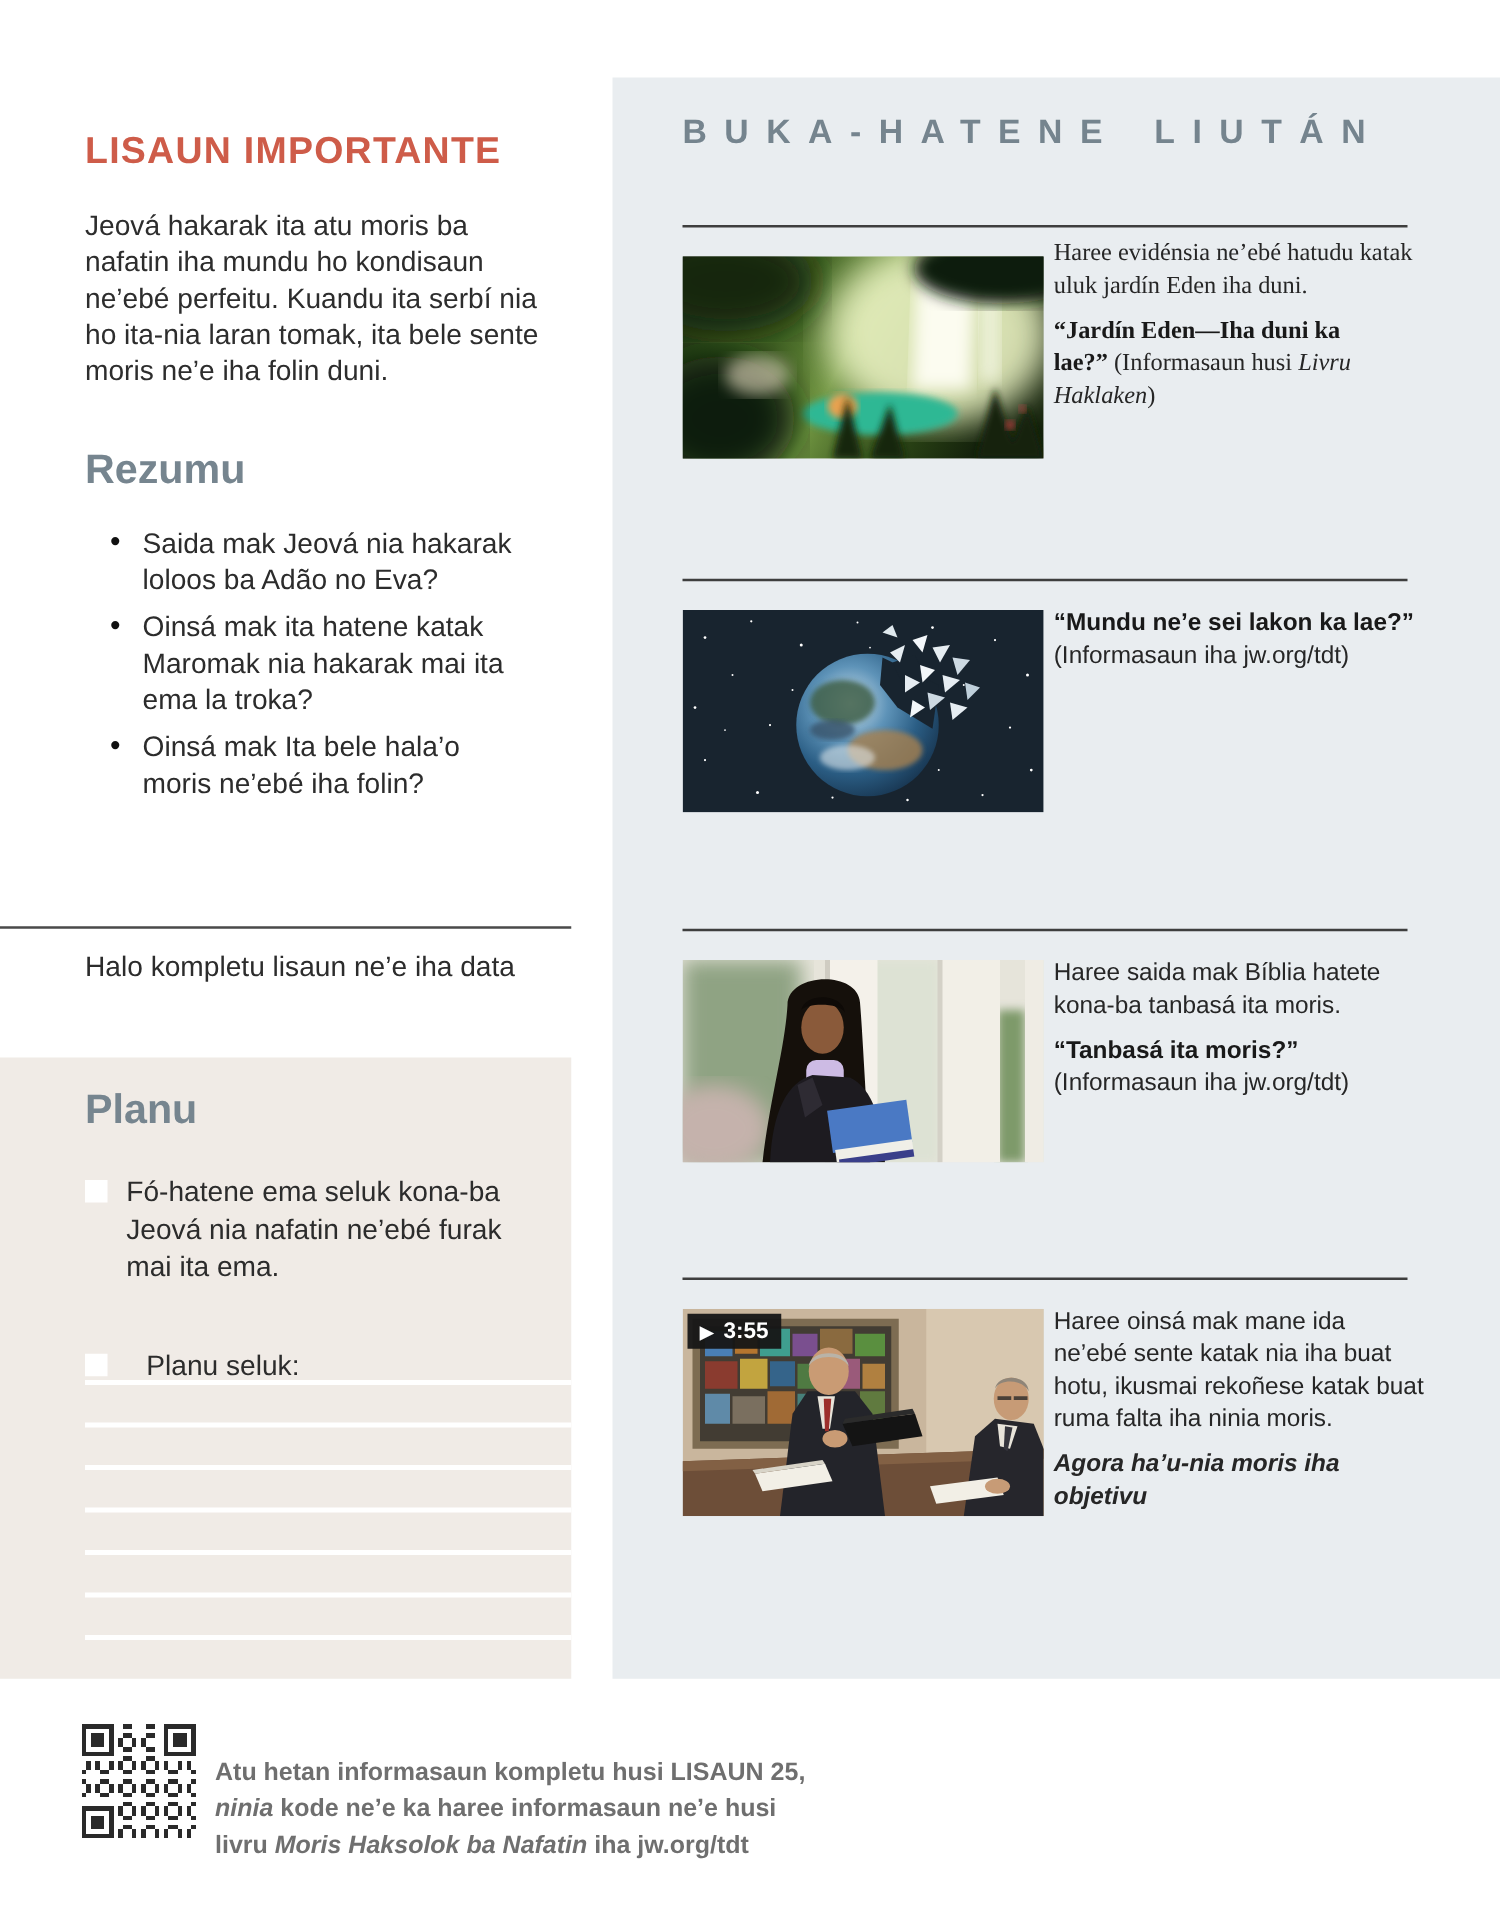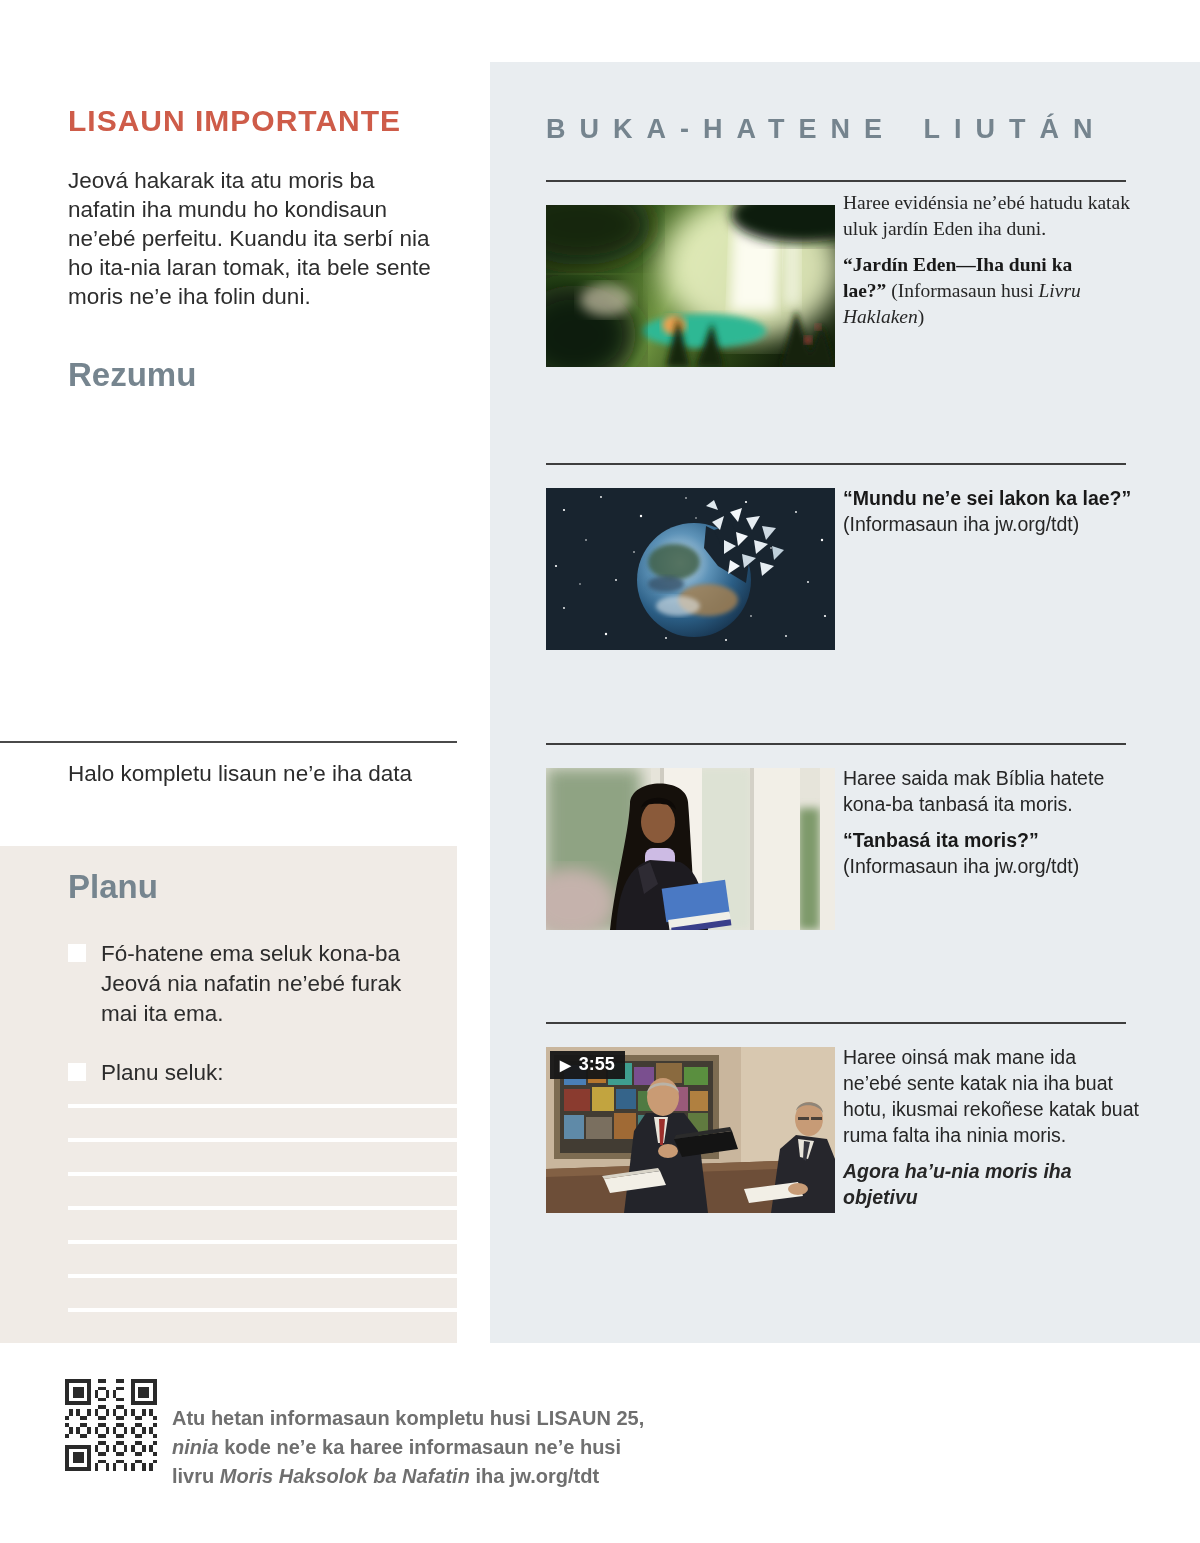--- a/index.html
+++ b/index.html
@@ -18,26 +18,26 @@
                   font-size:22.5px;line-height:29px;}
   .rezumu-list li::before{content:"•";position:absolute;left:0;top:-1px;font-size:24px;color:#111;}
   .hr-left{position:absolute;left:0;top:741px;width:457px;height:2px;background:#4a4a4a;}
   .date-line{position:absolute;left:68px;top:761px;margin:0;font-size:22.5px;}
 
   .planu-box{position:absolute;left:0;top:846px;width:457px;height:497px;background:#f0ebe6;}
   .planu-h{position:absolute;left:68px;top:22px;}
   .check-item{position:absolute;left:68px;width:360px;}
   .check-item .checkbox{position:absolute;left:0;top:5px;width:18px;height:18px;background:#ffffff;}
   .check-item p{margin:0 0 0 33px;font-size:22.5px;line-height:30px;}
-  .ci1{top:93px;} .ci2{top:212px;}
+  .ci1{top:93px;} .ci2{top:232px;padding-left:16px;}
   .wline{position:absolute;left:68px;width:389px;height:4px;background:#ffffff;}
 
   
   .right-panel{position:absolute;left:490px;top:62px;width:710px;height:1281px;background:#e9edf0;}
-  .panel-heading{position:absolute;left:56px;top:52px;margin:0;font-size:27px;font-weight:bold;
+  .panel-heading{position:absolute;left:56px;top:28px;margin:0;font-size:27px;font-weight:bold;
                  letter-spacing:14px;word-spacing:6px;color:#75848e;white-space:nowrap;}
   .rule{position:absolute;left:56px;width:580px;height:2px;background:#3e3e3e;}
   .r1{top:118px;} .r2{top:401px;} .r3{top:681px;} .r4{top:960px;}
   .thumb{position:absolute;left:56px;width:289px;height:162px;overflow:hidden;}
   .t1{top:143px;} .t2{top:426px;} .t3{top:706px;} .t4{top:985px;height:166px;}
   .thumb svg{display:block;width:100%;height:100%;}
   .itext{position:absolute;left:353px;width:296px;}
   .x1{top:128px;font-family:Liberation Serif, serif;} .x2{top:423px;} .x3{top:703px;} .x4{top:982px;}
   .itext p{margin:0 0 10px;font-size:19.5px;line-height:26px;color:#262626;}
   .itext .ref{font-weight:bold;color:#191919;}
@@ -58,20 +58,25 @@
 </style>
 </head>
 <body>
 
 <div class="page">
 
   <h1 class="title-coral">LISAUN IMPORTANTE</h1>
   <p class="intro">Jeová hakarak ita atu moris ba nafatin iha mundu ho kondisaun ne’ebé perfeitu. Kuandu ita serbí nia ho ita-nia laran tomak, ita bele sente moris ne’e iha folin duni.</p>
 
   <h2 class="h-slate rezumu-h">Rezumu</h2>
+  <ul class="rezumu-list">
+    <li>Saida mak Jeová nia hakarak loloos ba Adão no Eva?</li>
+    <li>Oinsá mak ita hatene katak Maromak nia hakarak mai ita ema la troka?</li>
+    <li>Oinsá mak Ita bele hala’o moris ne’ebé iha folin?</li>
+  </ul>
 
   <div class="hr-left"></div>
   <p class="date-line">Halo kompletu lisaun ne’e iha data</p>
 
   <div class="planu-box">
     <h2 class="h-slate planu-h">Planu</h2>
     <div class="check-item ci1">
       <span class="checkbox"></span>
       <p>Fó-hatene ema seluk kona-ba Jeová nia nafatin ne’ebé furak mai ita ema.</p>
     </div>

